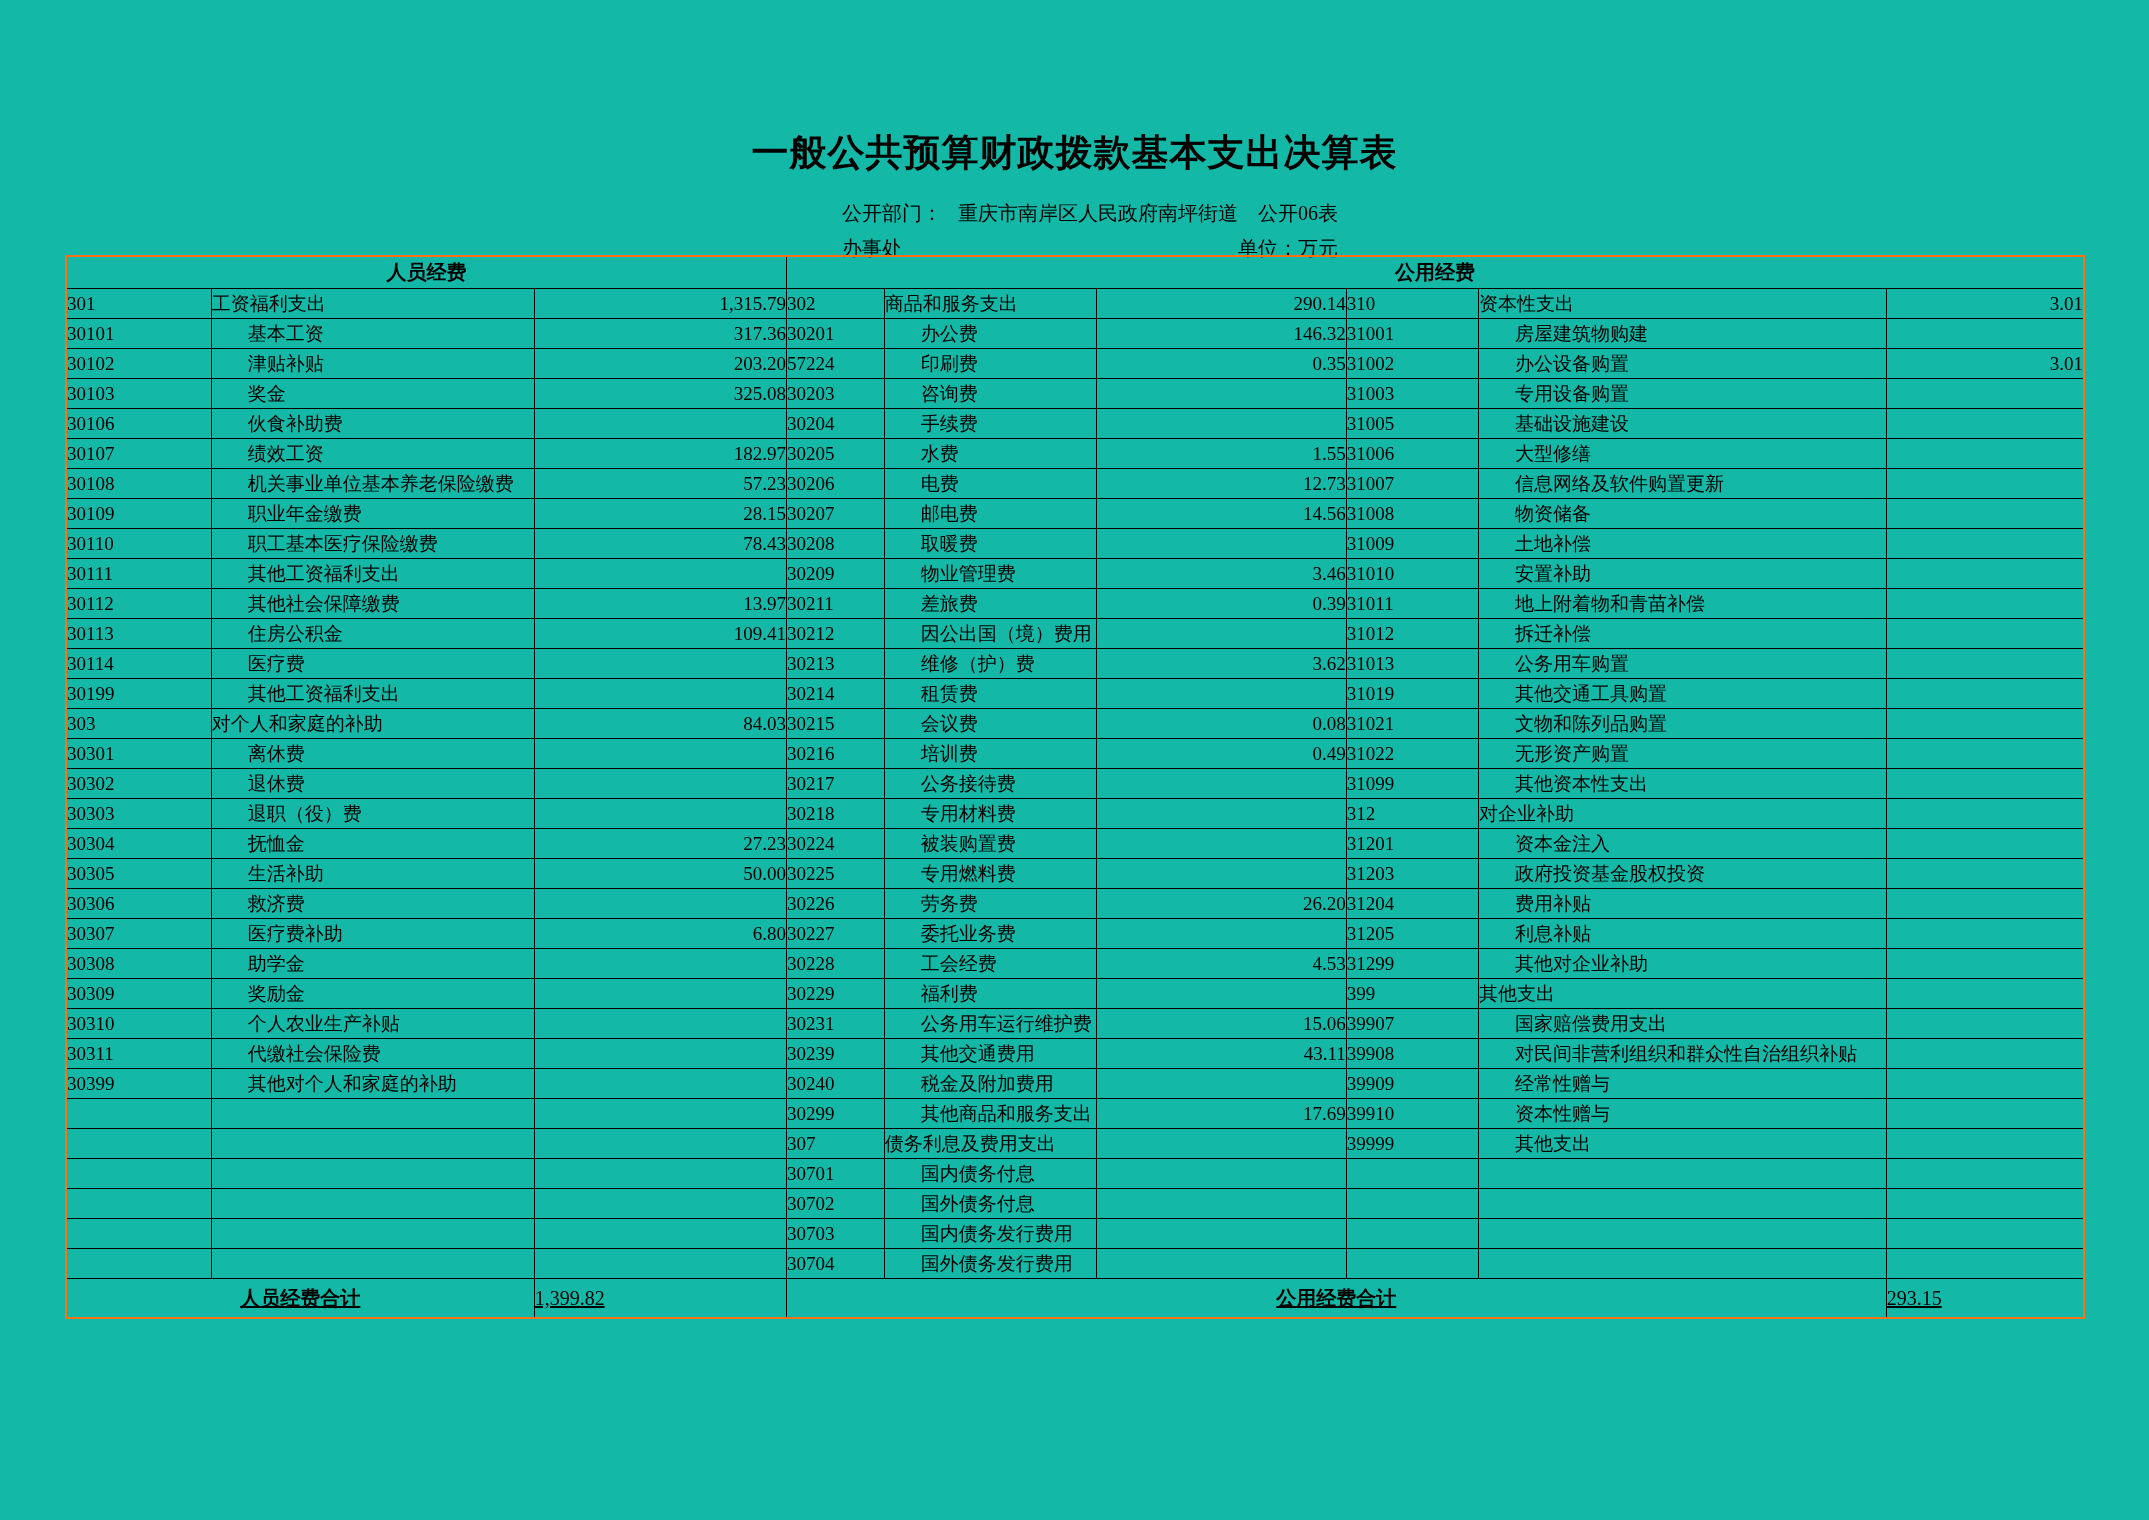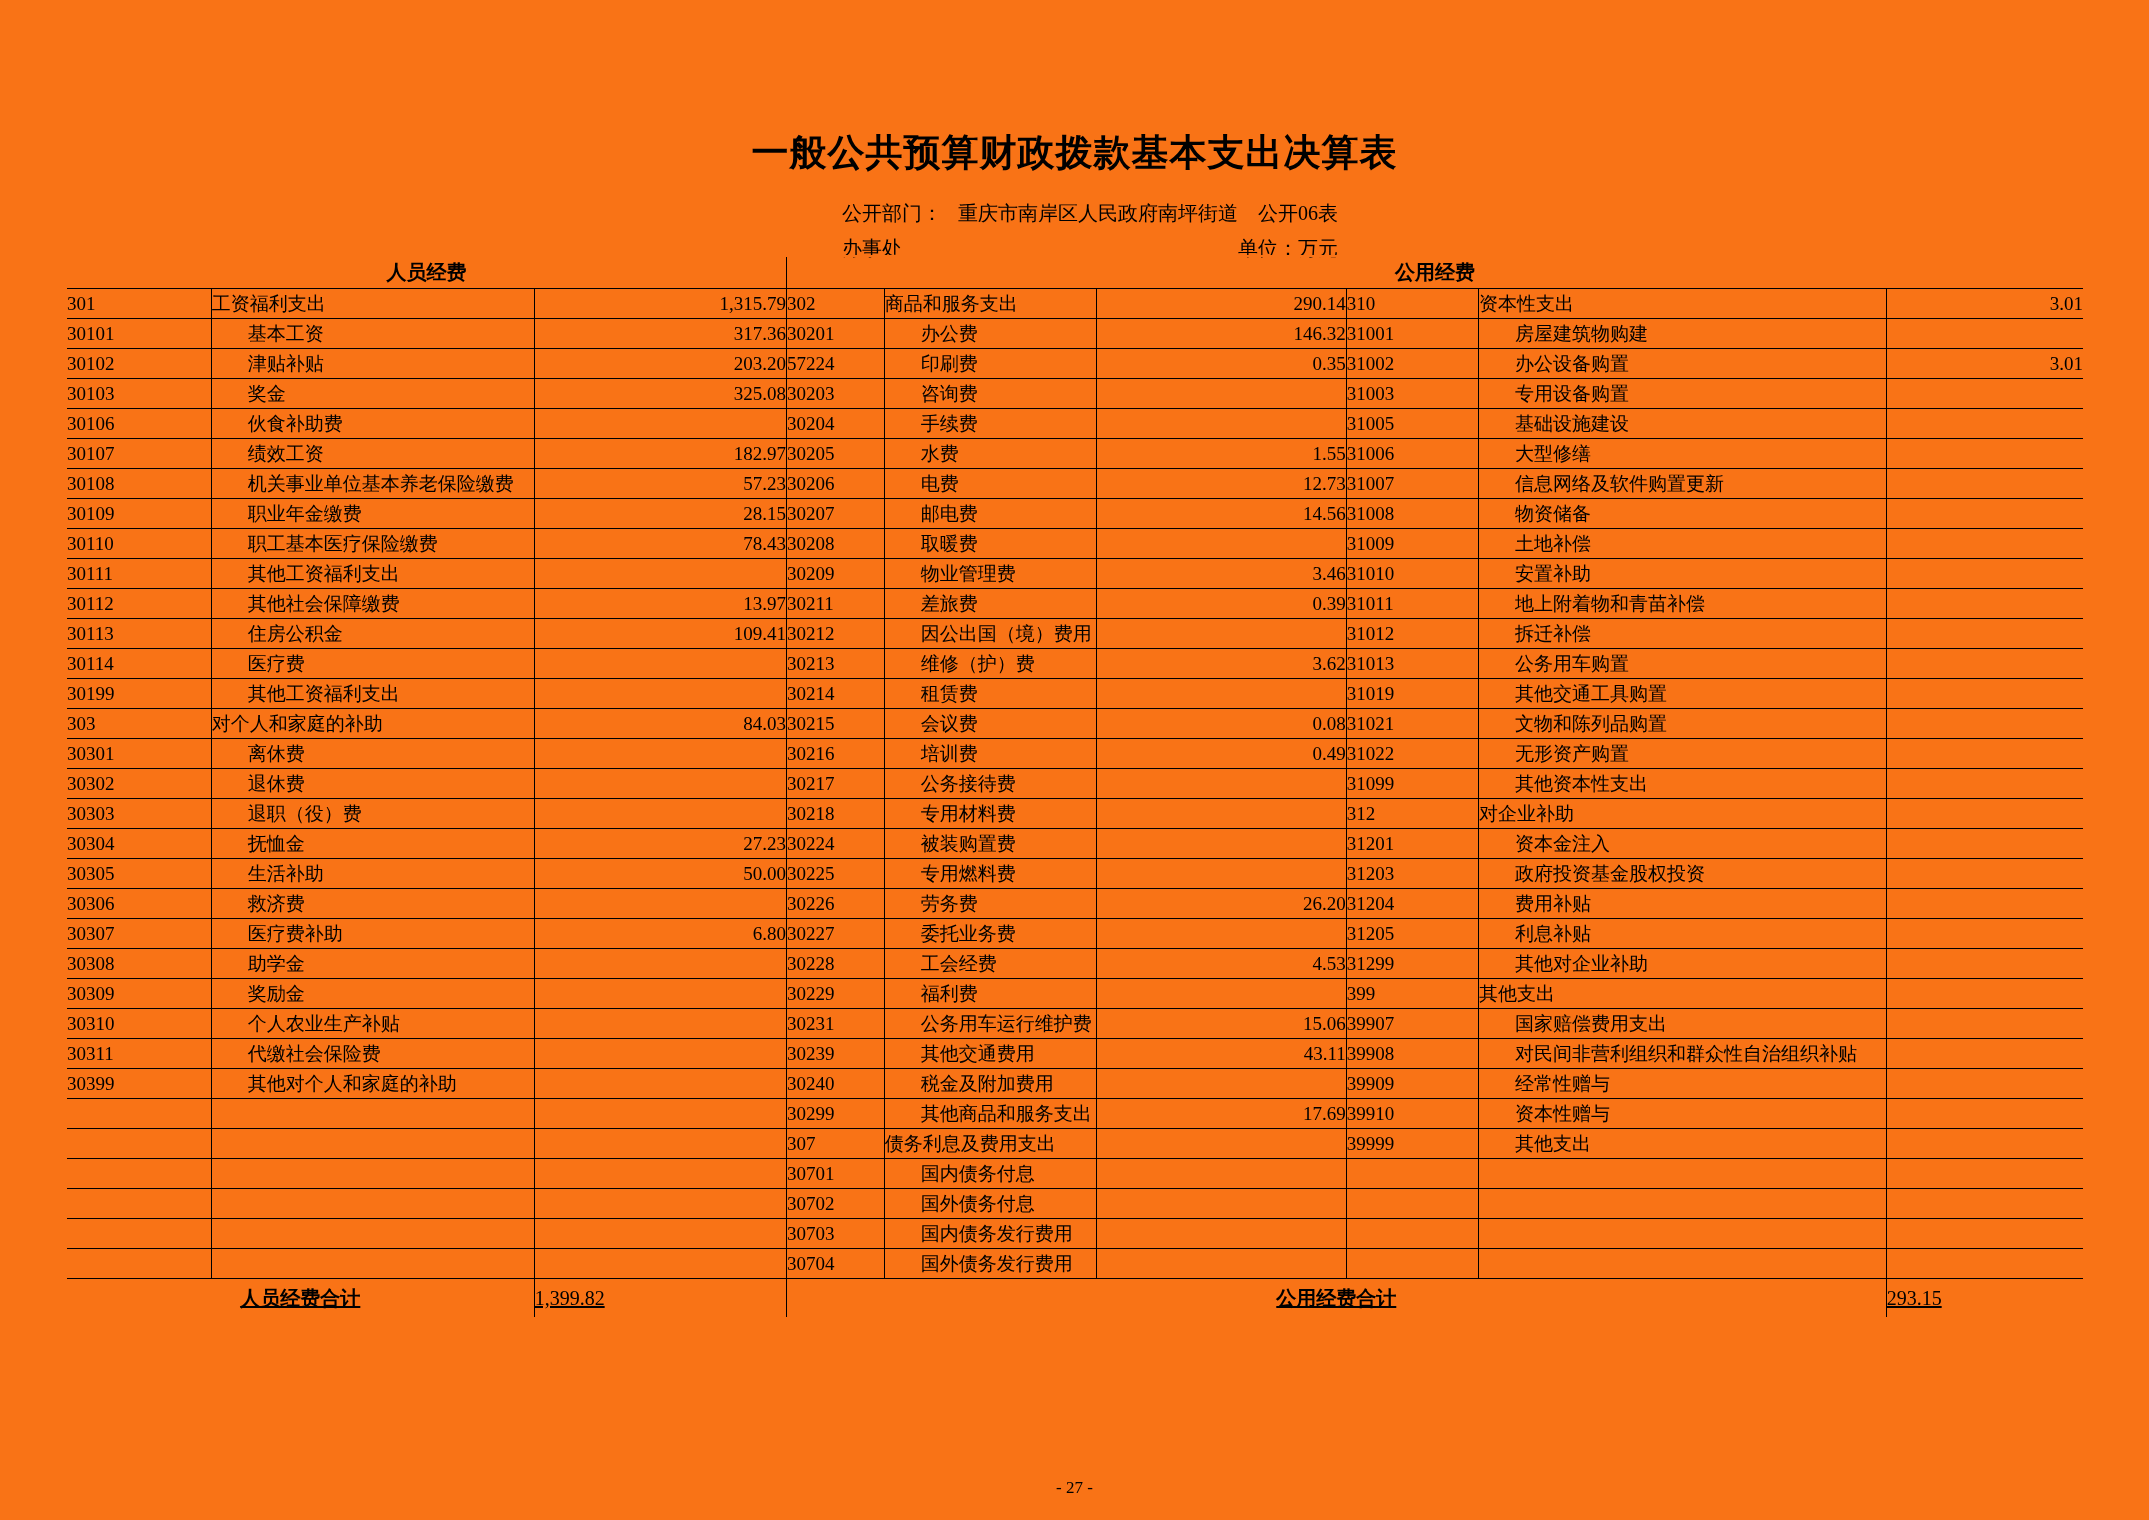--- a/index.html
+++ b/index.html
@@ -6,21 +6,21 @@
     margin: 0;
     padding: 0;
     background: #ffffff;
     color: #000000;
     font-family: "Liberation Serif", "DejaVu Serif", serif;
   }
   .page {
     position: relative;
     width: 2149px;
     height: 1520px;
-    background: #f97316;
+    background: #14b8a6;
     overflow: hidden;
   }
   .doc-title {
     position: absolute;
     top: 128px;
     left: 0;
     width: 100%;
     text-align: center;
     font-size: 37px;
     font-weight: bold;
@@ -501,15 +501,14 @@
     <tfoot>
       <tr class="footer-row">
         <td colspan="2" class="footer-label">人员经费合计</td>
         <td class="footer-amount">1,399.82</td>
         <td colspan="5" class="footer-label">公用经费合计</td>
         <td class="footer-amount">293.15</td>
       </tr>
     </tfoot>
   </table>
 
-  <div class="page-number">- 27 -</div>
 
 </div>
 
 </body></html>

